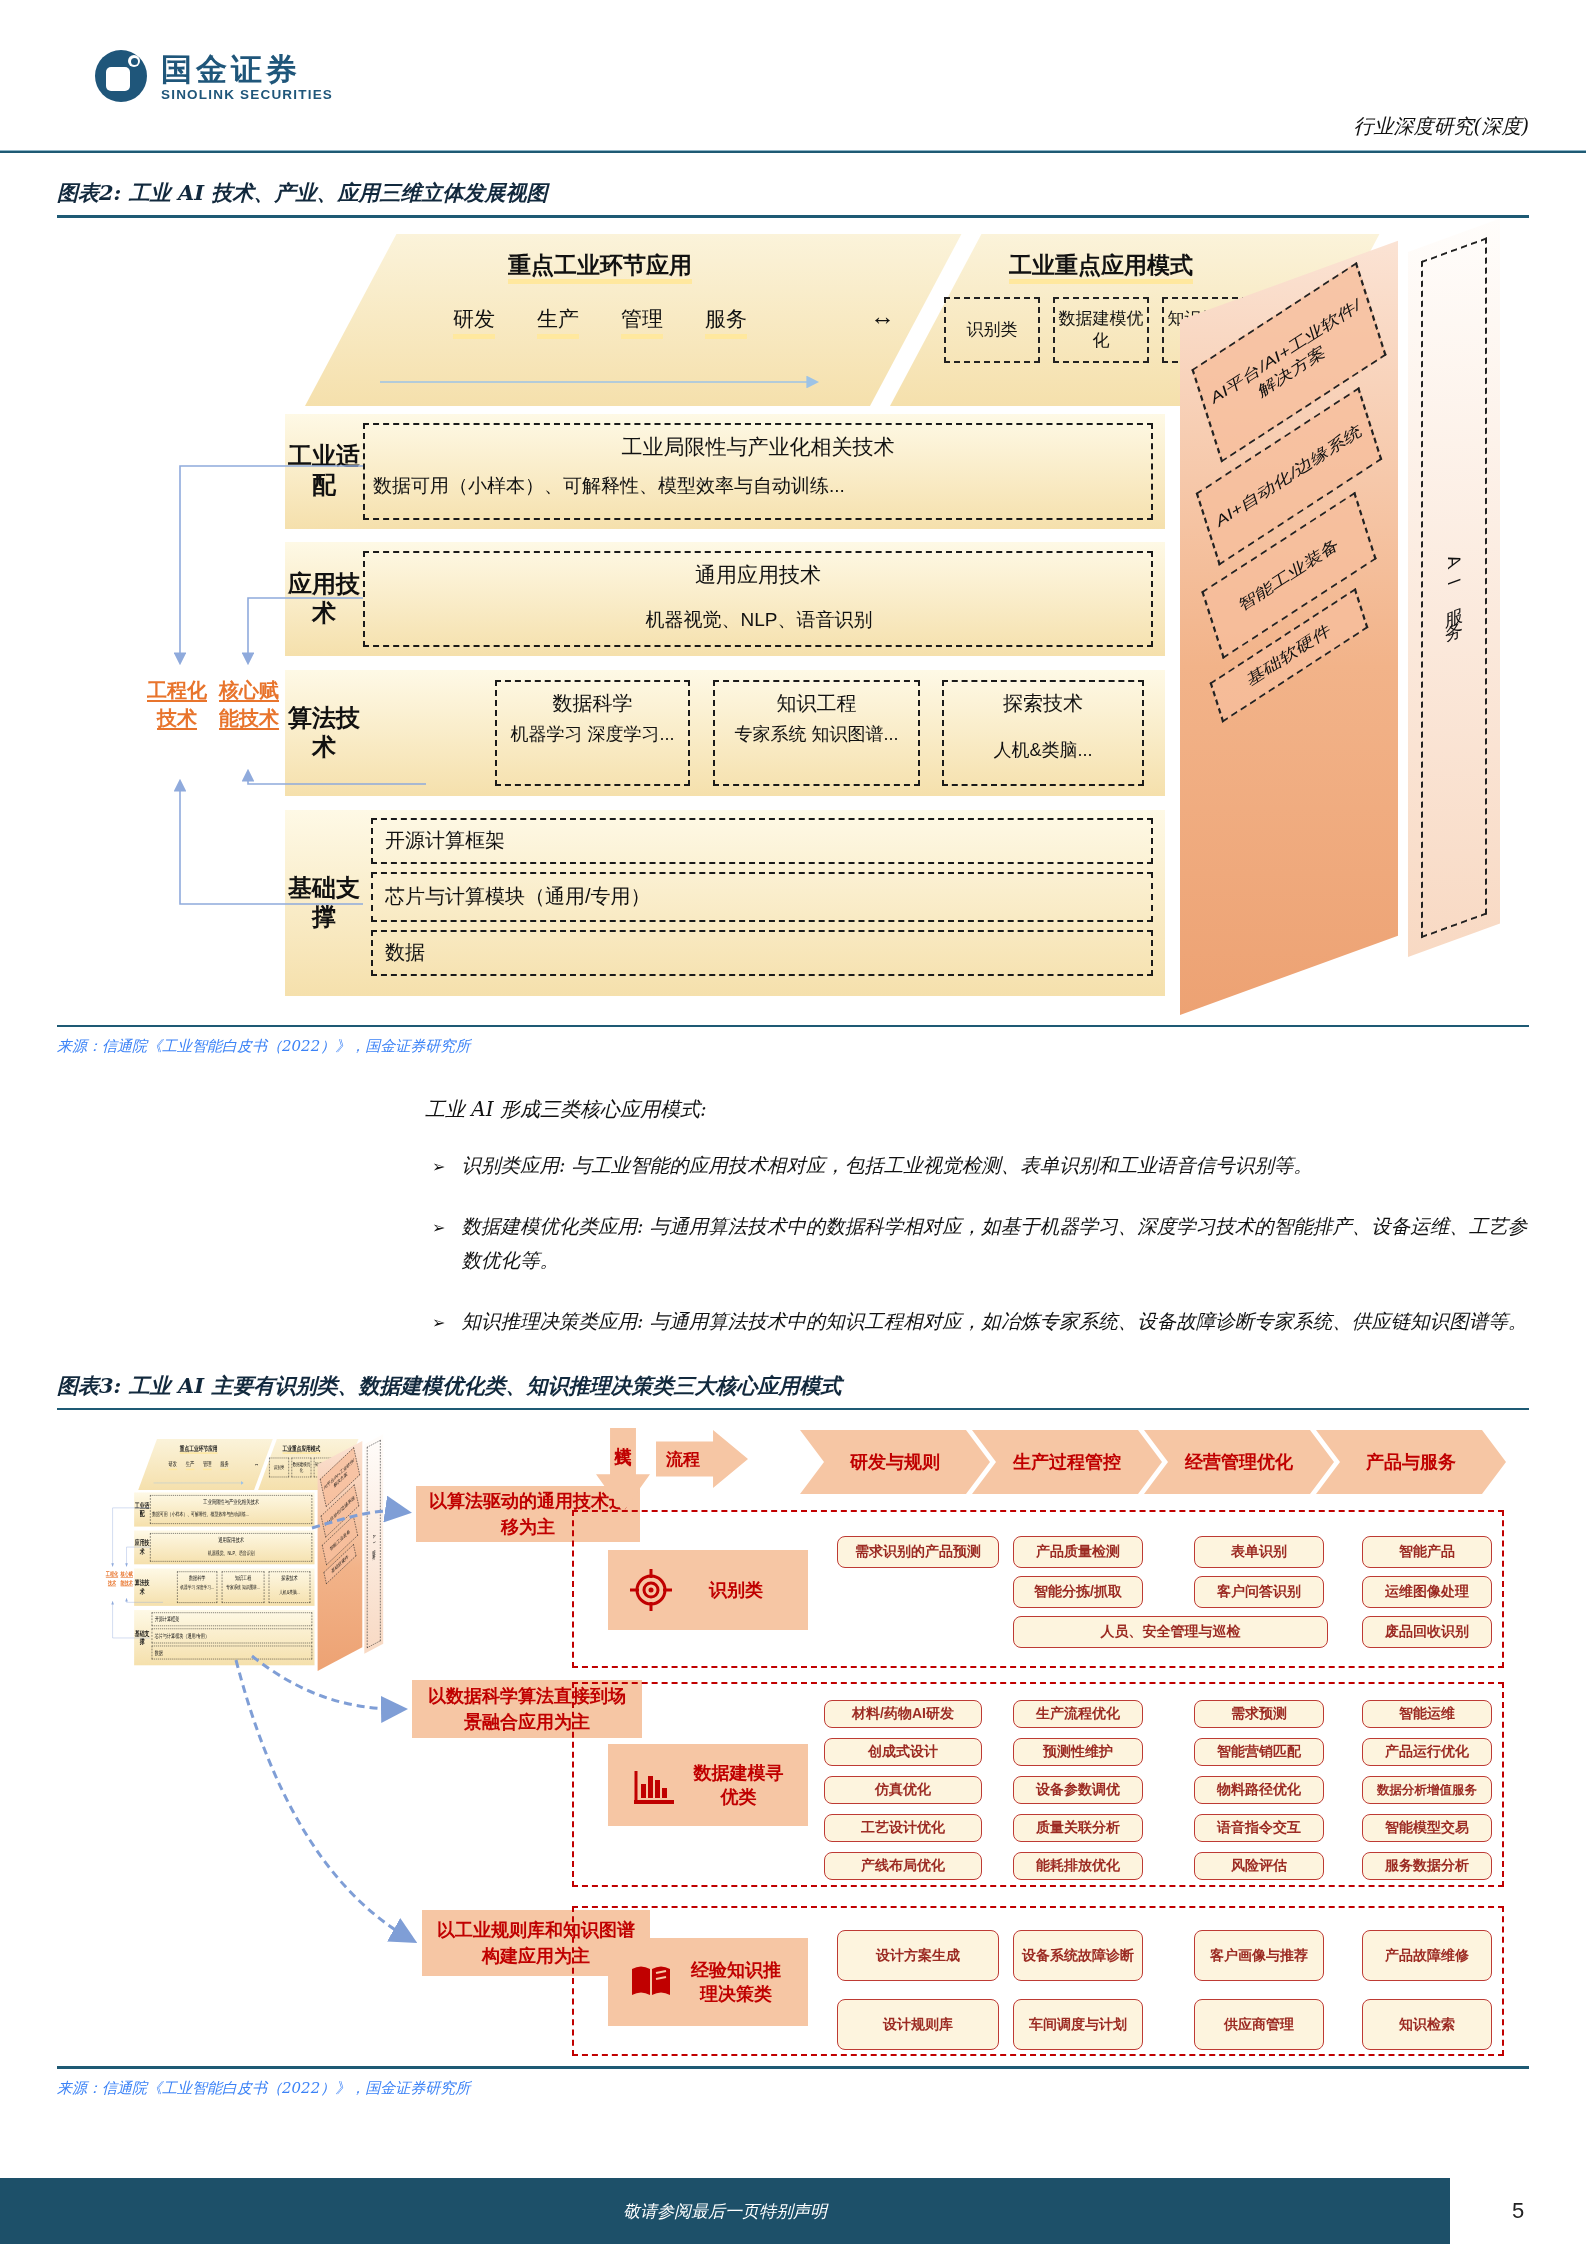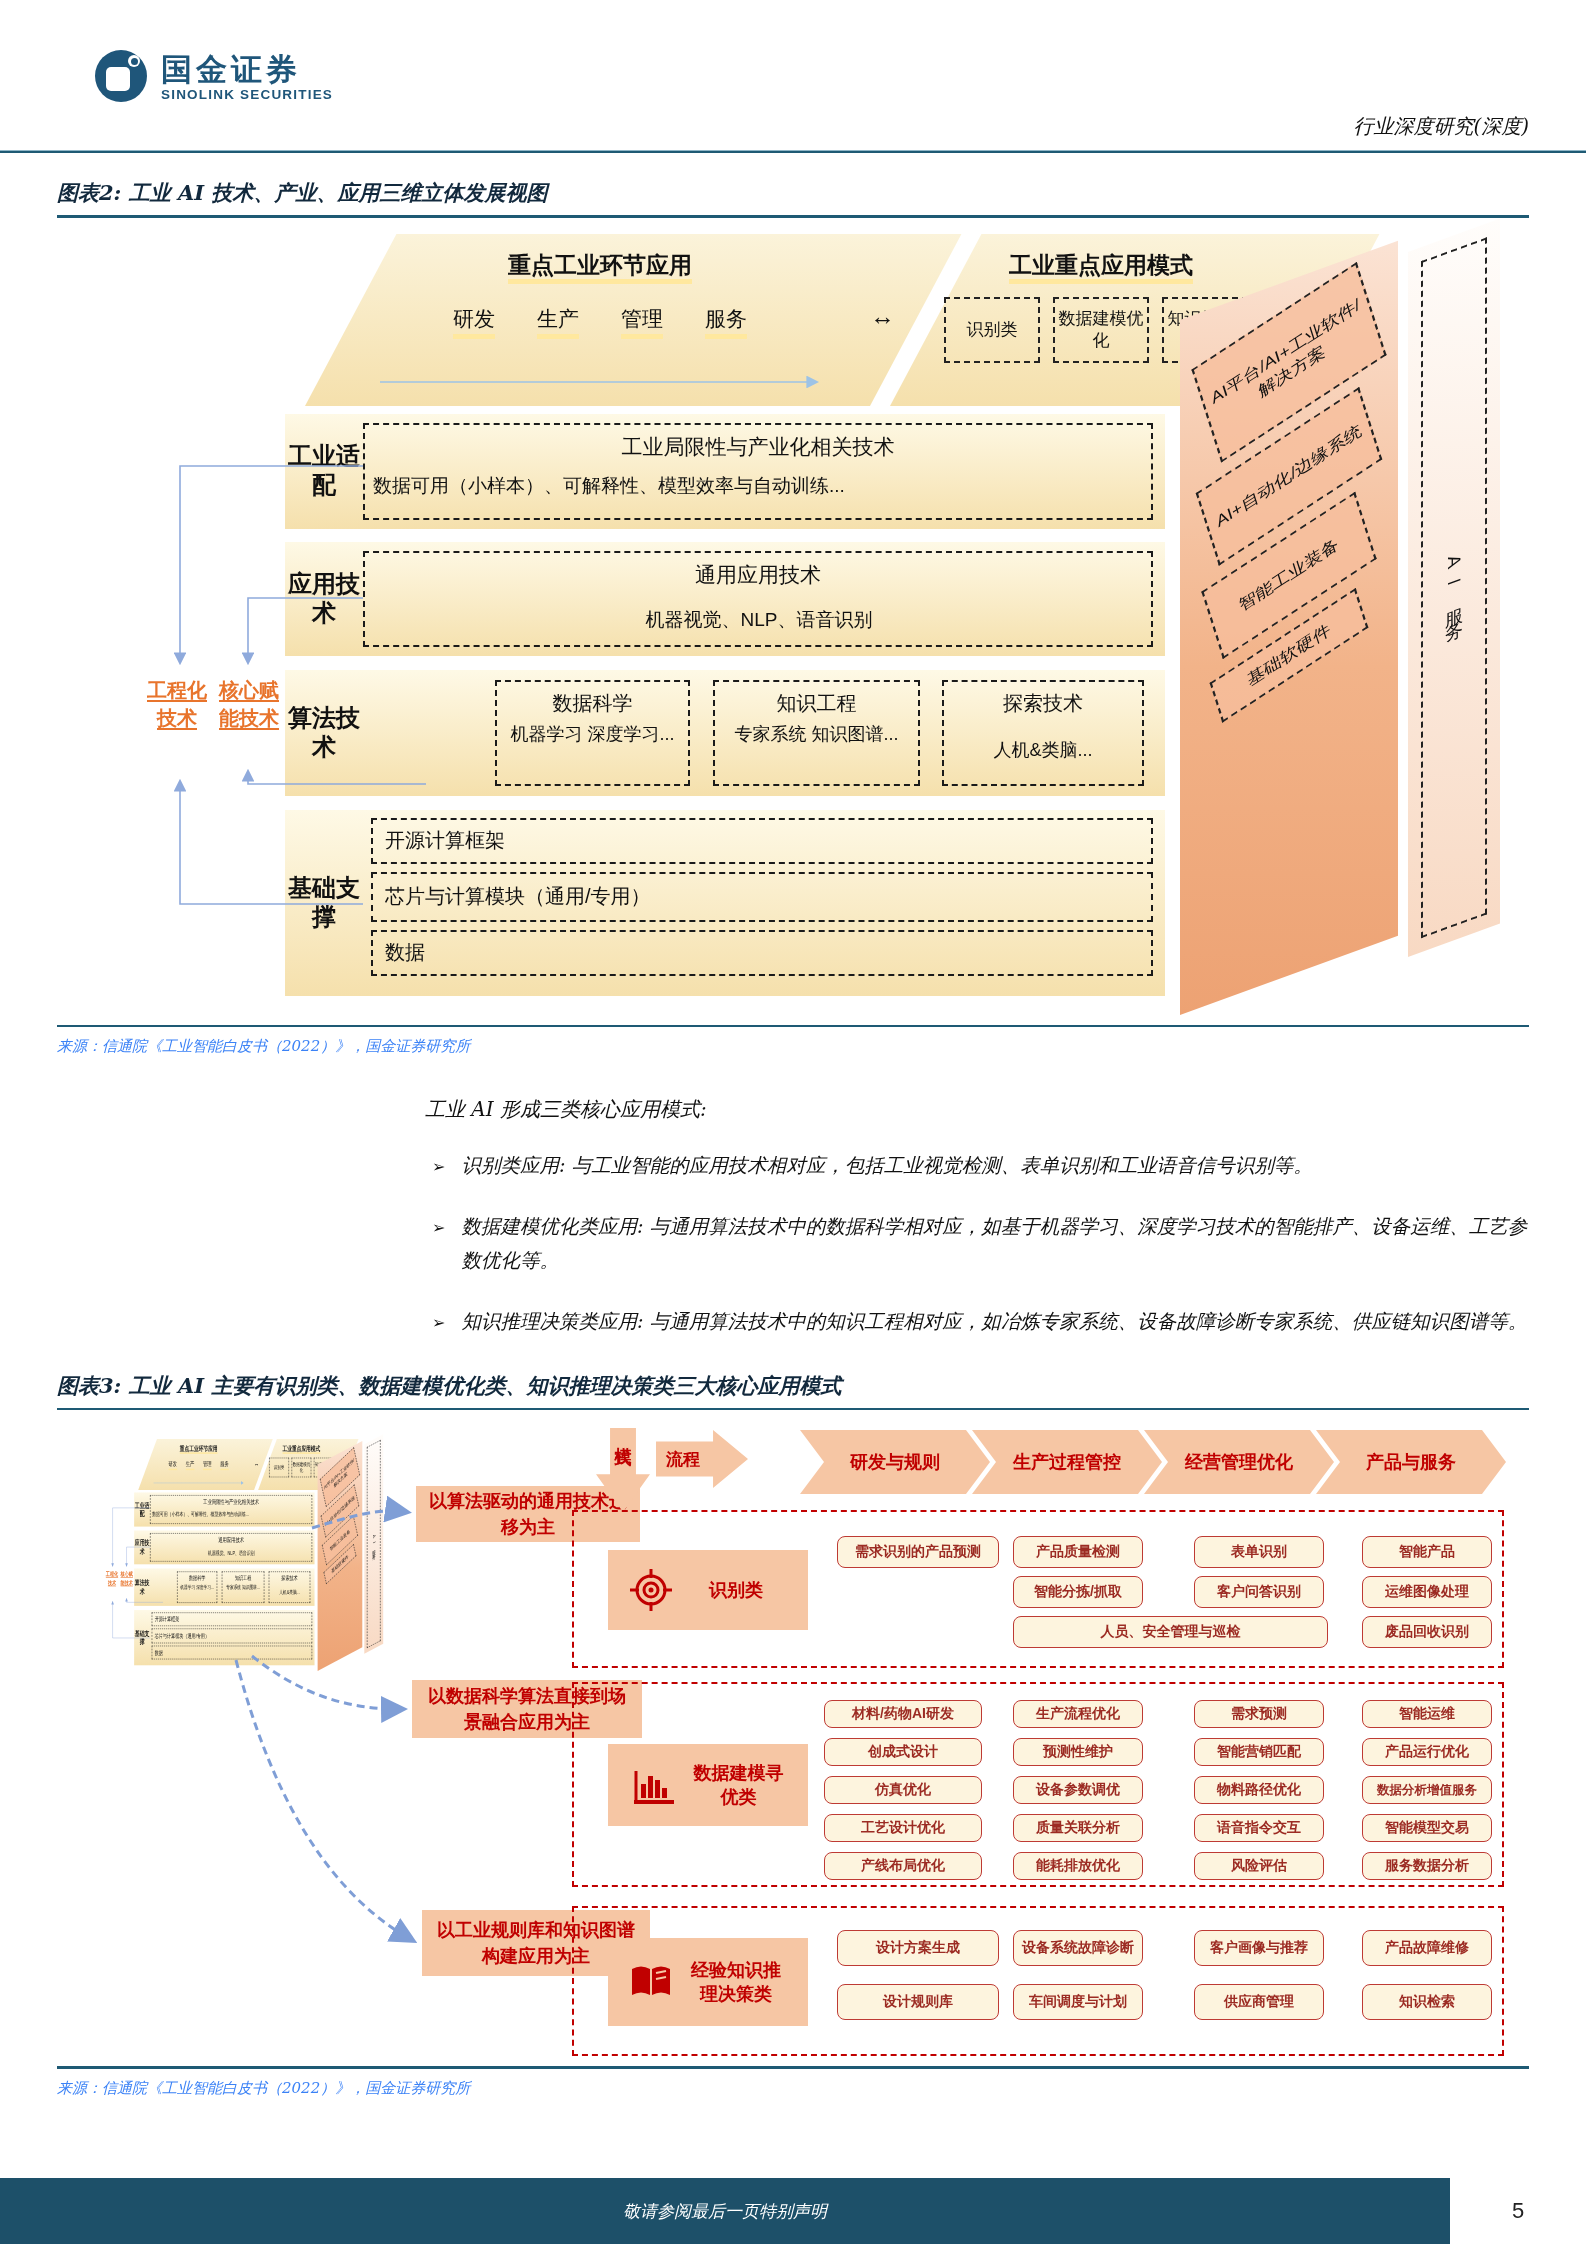--- a/index.html
+++ b/index.html
@@ -104,21 +104,21 @@
   .se1 { top:92px; height:158px; } .se2 { top:264px; height:205px; } .se3 { top:488px; height:150px; }
   .slabel { position:absolute; left:34px; width:200px; background:#F6C6A4; display:flex; align-items:center; justify-content:center; gap:10px; padding:0 8px; }
   .slabel .nm { width:104px; text-align:center; color:#C00000; font-weight:bold; font-size:18px; line-height:1.35; }
   .sl1 { top:38px; height:80px; } .sl2 { top:60px; height:82px;padding-left:13px; } .sl3 { top:30px; height:88px; }
   .sicon { width:46px; height:46px; flex:none; }
   .col { position:absolute; display:flex; flex-direction:column; }
   .itm { background:#FDF4DE; border:1.5px solid #BE3A34; border-radius:8px; color:#9C2B23; font-weight:bold; font-size:14px;
     display:flex; align-items:center; justify-content:center; text-align:center; padding:1px 3px; }
   .se1 .col { top:24px; gap:8px; } .se1 .itm { height:32px; }
   .se2 .col { top:16px; gap:10px; } .se2 .itm { height:28px; }
-  .se3 .col { top:22px; gap:18px; } .se3 .itm { height:36px; }
+  .se3 .col { top:22px; gap:18px; } .se3 .itm { height:51px; }
   .c1 { left:263px; width:162px; } .c2 { left:439px; width:130px; } .c3 { left:620px; width:130px;justify-content:flex-end; } .c4 { left:788px; width:130px; }
   .se2 .c1 { left:250px; width:158px; }
   .wide-itm { position:absolute; left:439px; top:104px; width:315px; height:32px; }
 
   
   .footer { position:absolute; left:0; right:0; bottom:0; height:66px; display:flex; }
   .fbar { flex:1; background:#1D5069; color:#fff; display:flex; align-items:center; justify-content:center;
     font-family:"DejaVu Serif",serif; font-style:italic; font-size:17px; }
   .fpage { width:136px; background:#fff; display:flex; align-items:center; justify-content:center; font-size:22px; color:#222; }
 </style>

